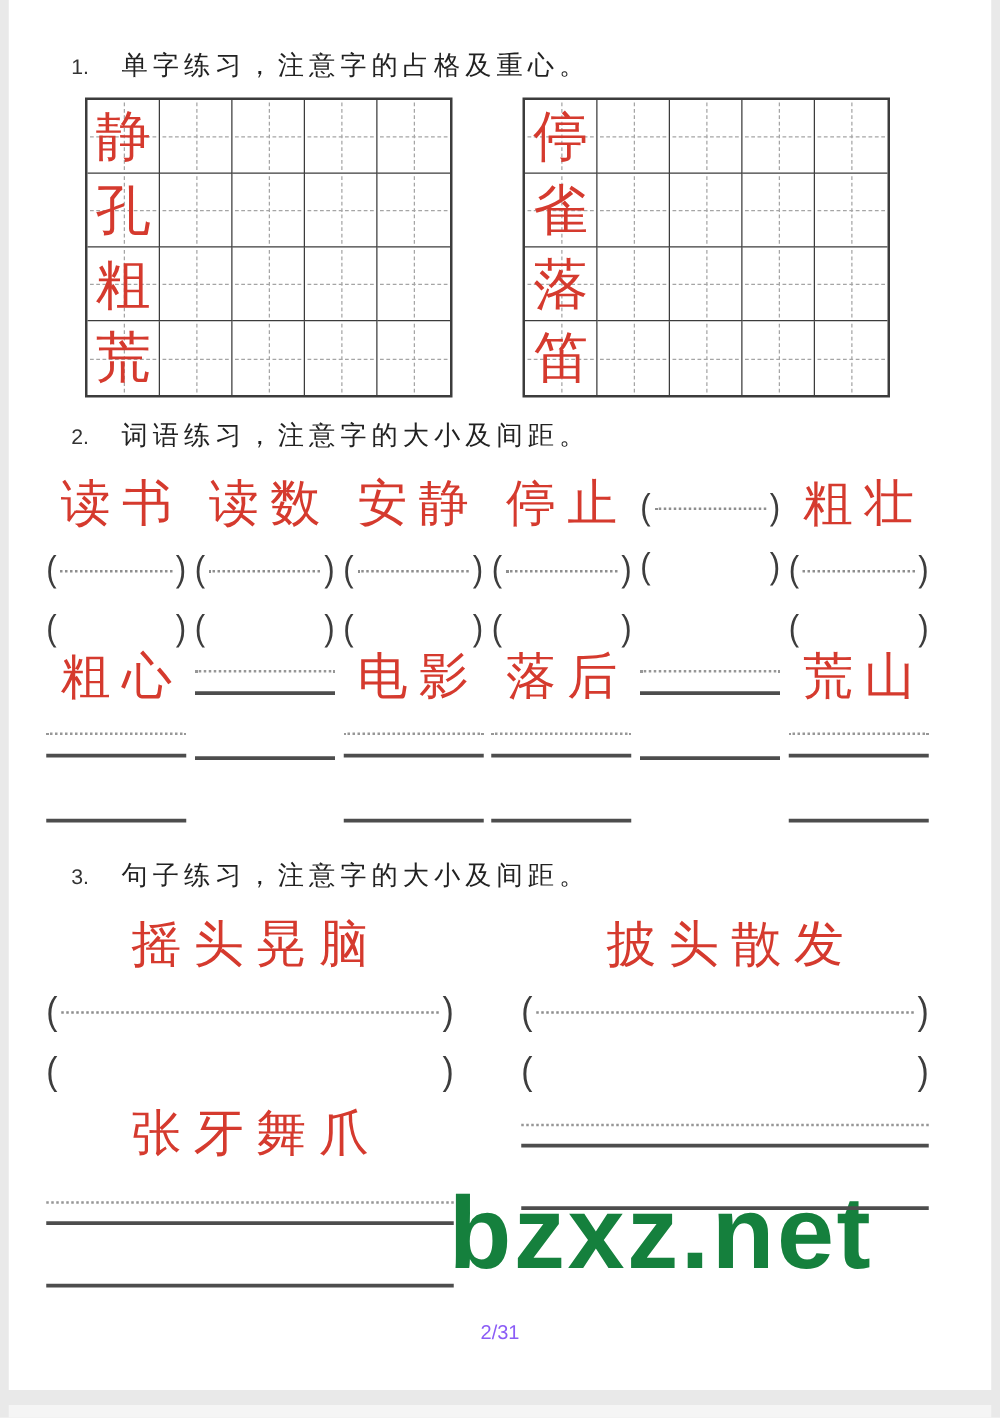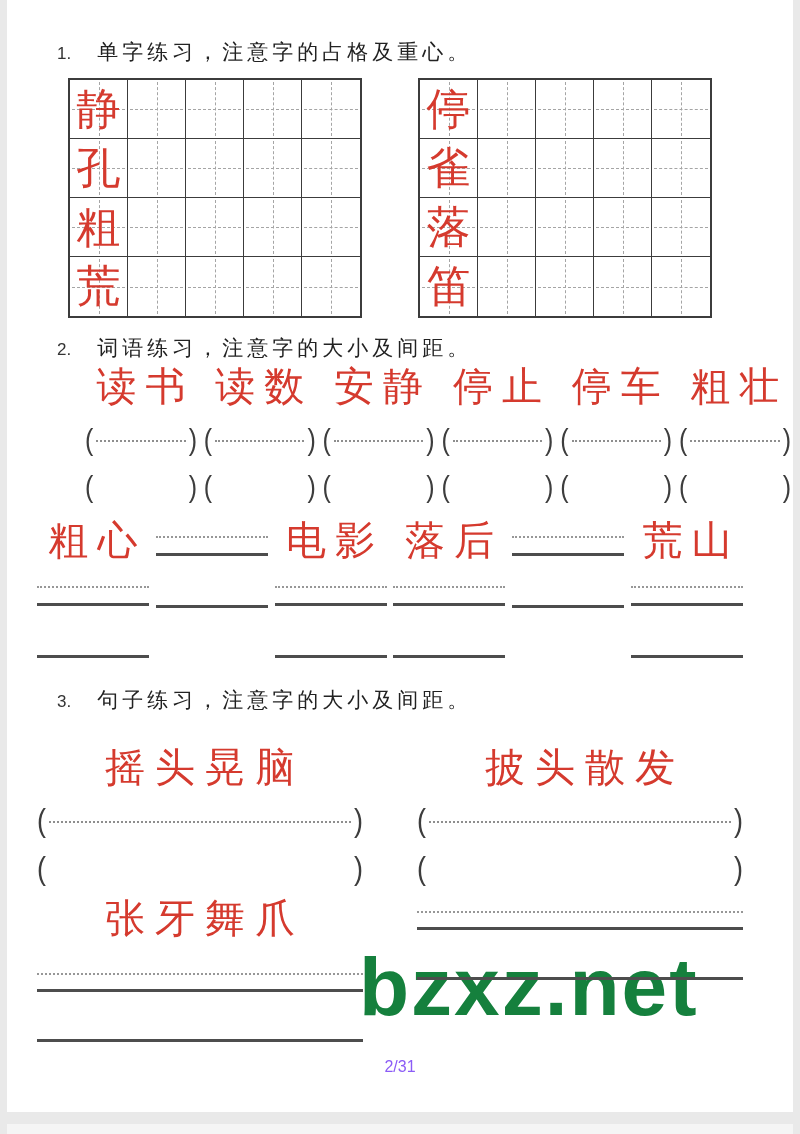--- a/index.html
+++ b/index.html
@@ -29,41 +29,41 @@
   .cell{position:relative;border-right:1px solid #3c3c3c;border-bottom:1px solid #3c3c3c;}
   .cell.last-col{border-right:none;}
   .cell.last-row{border-bottom:none;}
   .cell::before{content:"";position:absolute;left:50%;top:2px;bottom:2px;border-left:1px dashed #a5a5a5;}
   .cell::after{content:"";position:absolute;top:50%;left:2px;right:2px;border-top:1px dashed #a5a5a5;}
   .grid-char{position:absolute;inset:0;display:flex;align-items:center;justify-content:center;
     font-size:44px;color:#d53a2e;z-index:2;letter-spacing:0;}
 
   
   .word-block{position:absolute;left:30px;width:706px;display:flex;justify-content:space-between;}
-  #word-block-1{top:362px;margin-left:48px;}
+  #word-block-1{top:378px;}
   #word-block-2{top:516px;}
   .word-col{width:112px;display:flex;flex-direction:column;align-items:center;}
   .word{font-size:40px;color:#d53a2e;letter-spacing:9px;white-space:nowrap;line-height:1.25;
     text-indent:9px;}
   .paren-row{display:flex;align-items:center;width:100%;color:#3d3d3d;
     font-family:"Liberation Sans",sans-serif;font-size:25px;line-height:1;}
   .paren-row .glyph{transform:scaleY(1.15);}
   .dash-fill{flex:1;height:0;border-top:2px dotted #8e8e8e;margin:0 3px;}
   .dash-fill.empty{border-top:none;}
   .word-col .paren-row.first{margin-top:16px;}
   .word-col .paren-row.second{margin-top:22px;}
   .line-dashed{width:100%;height:0;border-top:2px dotted #979797;}
   .line-solid{width:100%;height:0;border-top:3px solid #4d4d4d;}
   .word-col .line-dashed{margin-top:20px;}
   .word-col .line-solid.first{margin-top:15px;}
   .word-col .line-solid.second{margin-top:49px;}
 
   
   #sentence-block{position:absolute;left:30px;top:730px;width:706px;display:flex;justify-content:space-between;}
-  .sent-col{width:326px;display:flex;flex-direction:column;align-items:center;margin-top:12px;}
+  .sent-col{width:326px;display:flex;flex-direction:column;align-items:center;}
   .phrase{font-size:40px;color:#d53a2e;letter-spacing:10px;white-space:nowrap;line-height:1.3;
     text-indent:10px;}
   .sent-col .paren-row{font-size:27px;}
   .sent-col .paren-row.first{margin-top:14px;}
   .sent-col .paren-row.second{margin-top:21px;}
   .sent-col .phrase.second{margin-top:10px;}
   .sent-col .line-dashed{margin-top:28px;}
   .sent-col .line-solid.first{margin-top:14px;}
   .sent-col .line-solid.second{margin-top:47px;}
 
@@ -196,21 +196,20 @@
             <span class="dash-fill"></span>
             <span class="glyph">)</span>
           </div>
           <div class="paren-row second">
             <span class="glyph">(</span>
             <span class="dash-fill empty"></span>
             <span class="glyph">)</span>
           </div>
         </div>
         <div class="word-col">
-          <div class="word">停车</div>
           <div class="paren-row first">
             <span class="glyph">(</span>
             <span class="dash-fill"></span>
             <span class="glyph">)</span>
           </div>
           <div class="paren-row second">
             <span class="glyph">(</span>
             <span class="dash-fill empty"></span>
             <span class="glyph">)</span>
           </div>

